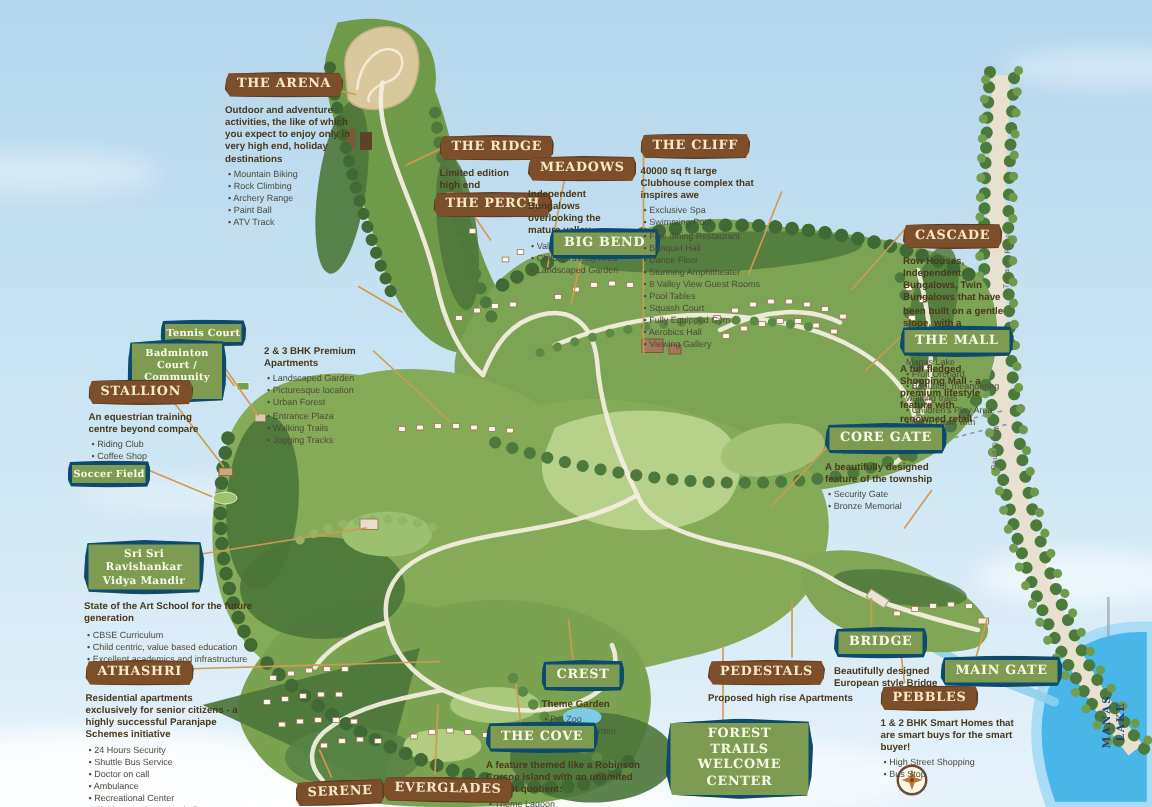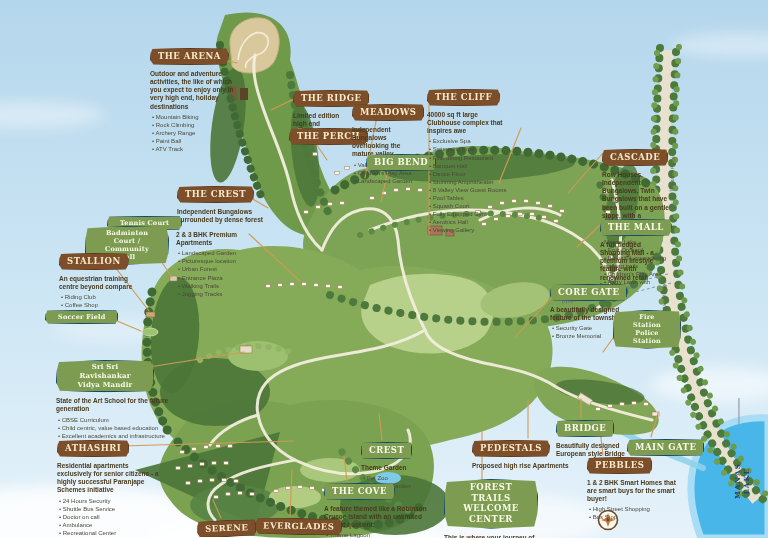--- a/index.html
+++ b/index.html
@@ -6,23 +6,23 @@
   .stage{position:relative;width:768px;height:538px;overflow:hidden;
          font-family:"Liberation Sans",sans-serif;}
   .stage svg.map-art{position:absolute;left:0;top:0;}
   .area{position:absolute;z-index:5;}
   .plaque{display:inline-block;padding:2px 7px 3px;
           font-family:"DejaVu Serif",serif;font-weight:bold;font-size:8.5px;
           letter-spacing:.5px;white-space:nowrap;border-radius:2px;
           box-shadow:0 1px 1px rgba(60,40,10,.35);
           clip-path:polygon(1% 30%,3% 6%,50% 0%,97% 4%,100% 35%,99% 72%,96% 96%,50% 100%,4% 95%,0% 68%);}
   .plaque.brown{background:#7c4e2a;color:#f7e9c9;border:1px solid #5d3a1e;}
-  .plaque.green{background:#7d9c51;color:#f8fbe9;border:1px solid #0c4a6e;}
+  .plaque.green{background:#7d9c51;color:#f8fbe9;border:3px solid #0c4a6e;}
   .plaque.multi{white-space:normal;text-align:center;line-height:1.25;}
-  .plaque.small{font-size:6.5px;padding:2px 12px;letter-spacing:.2px;}
+  .plaque.small{font-size:6.5px;padding:2px 1px;letter-spacing:.2px;}
   .desc-head{font-weight:bold;font-size:6.5px;line-height:1.25;color:#4a3a1d;margin-top:5px;}
   ul.bullets{margin:2px 0 0;padding:0 0 0 2px;list-style:none;
              font-size:6px;line-height:1.35;color:#4c4a3a;}
   ul.bullets li::before{content:"• ";color:#4c4a3a;}
   .rot-label{position:absolute;z-index:4;font-size:5px;color:#6a5f47;
              letter-spacing:.4px;text-align:center;}
   .lake-name{position:absolute;z-index:4;font-family:"DejaVu Serif",serif;
              font-weight:bold;font-size:7px;letter-spacing:1.2px;color:#1d4286;
              text-align:center;}
   .proposed{position:absolute;z-index:4;font-size:5px;color:#5b6e7b;
@@ -346,24 +346,20 @@
         <li>Children's Play Area</li>
         <li>Party Lawn with Gazebo</li>
       </ul>
 </div>
 
 <div class="area" style="left:600px;top:216px;width:68px">
   <div class="plaque green">THE MALL</div>
   <div class="desc-head">A full fledged Shopping Mall - a premium lifestyle feature with renowned retail brands</div>
 </div>
 
-<div class="area" style="left:177px;top:183px;width:100px">
-  <div class="plaque brown">THE CREST</div>
-  <div class="desc-head">Independent Bungalows surrounded by dense forest</div>
-</div>
 
 <div class="area" style="left:176px;top:226px;width:92px">
   <div class="desc-head">2 &amp; 3 BHK Premium Apartments</div>
   <ul class="bullets">
         <li>Landscaped Garden</li>
         <li>Picturesque location</li>
         <li>Urban Forest</li>
         <li>Entrance Plaza</li>
         <li>Walking Trails</li>
         <li>Jogging Tracks</li>
@@ -394,23 +390,20 @@
 
 <div class="area" style="left:550px;top:281px;width:80px">
   <div class="plaque green">CORE GATE</div>
   <div class="desc-head">A beautifully designed feature of the township</div>
   <ul class="bullets">
         <li>Security Gate</li>
         <li>Bronze Memorial</li>
       </ul>
 </div>
 
-<div class="area" style="left:613px;top:310px">
-  <div class="plaque green small multi" style="width:42px">Fire Station Police Station</div>
-</div>
 
 <div class="area" style="left:56px;top:360px;width:122px">
   <div class="plaque green small multi" style="width:72px;font-size:7px">Sri Sri Ravishankar Vidya Mandir</div>
   <div class="desc-head">State of the Art School for the future generation</div>
   <ul class="bullets">
         <li>CBSE Curriculum</li>
         <li>Child centric, value based education</li>
         <li>Excellent academics and infrastructure</li>
         <li>Playground</li>
       </ul>

